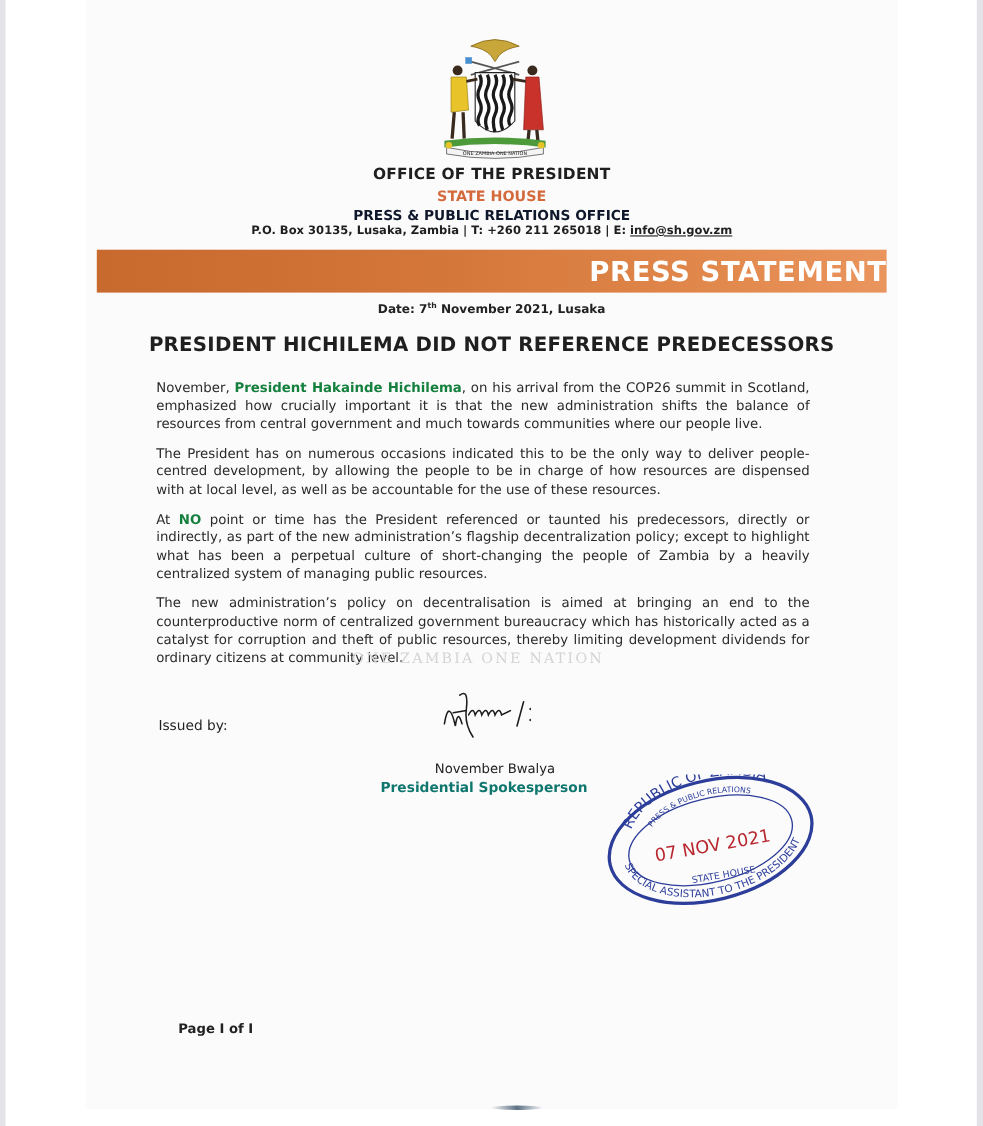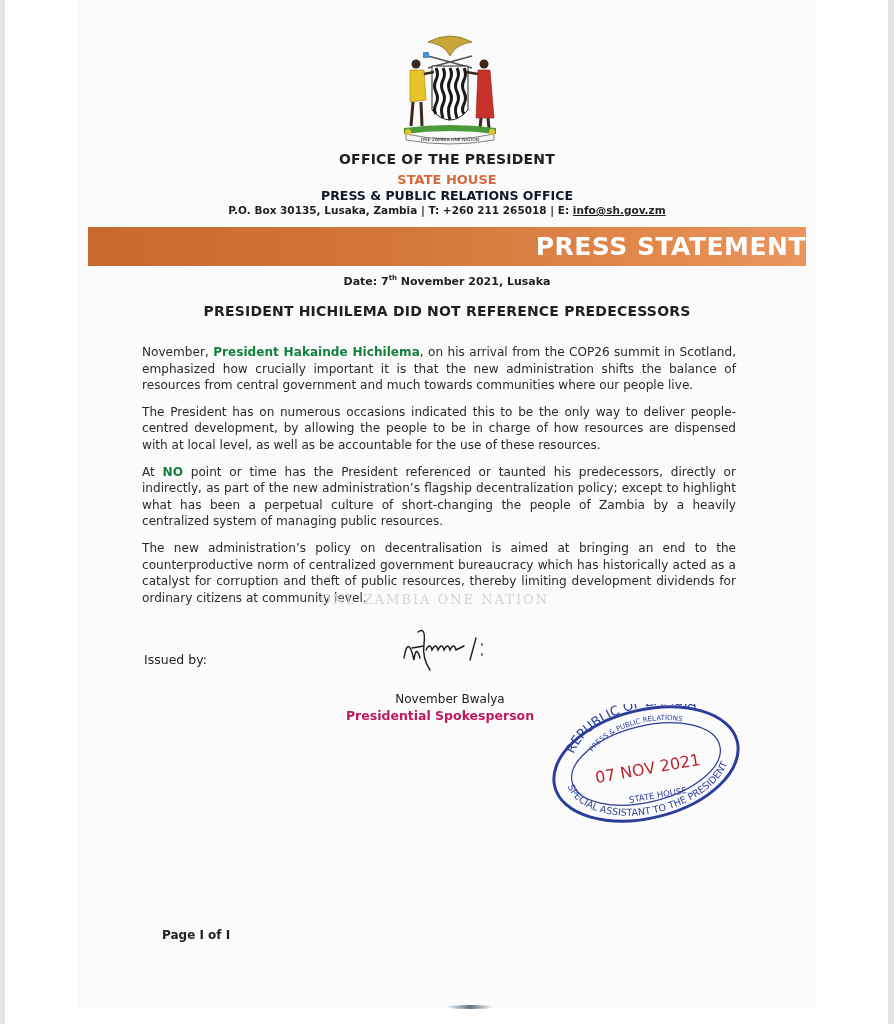--- a/index.html
+++ b/index.html
@@ -30,37 +30,37 @@
 
   .banner {
     position:absolute; left:88px; top:227px; width:718px; height:39px;
     background:linear-gradient(90deg, #c8692d 0%, #d4773a 45%, #e2894d 80%, #ea955e 100%);
     display:flex; align-items:center; justify-content:flex-end;
   }
   .banner span { color:#ffffff; font-weight:bold; font-size:25px; letter-spacing:0.5px; }
 
   .date { top:274px; font-weight:bold; font-size:11px; color:#222; }
   .date sup { font-size:7px; }
-  .headline { top:303px; font-weight:bold; font-size:14px; color:#1f1f1f; letter-spacing:0.2px; }
+  .headline { top:303px; font-weight:bold; font-size:18px; color:#1f1f1f; letter-spacing:0.2px; }
 
   .body {
     position:absolute; left:142px; top:344px; width:594px;
     font-size:12.1px; line-height:16.6px; color:#2a2a2a; text-align:justify;
   }
   .body p { margin:0 0 10px 0; }
   .body b { color:#15803d; }
 
   
   .watermark { position:absolute; left:320px; top:592px; width:270px; height:30px;
     font-family:"DejaVu Serif", serif; font-size:13px; color:#d4d4d4; letter-spacing:2px; }
 
   .issued { position:absolute; left:144px; top:652px; font-size:12.5px; color:#222; }
   .signature { position:absolute; left:398px; top:624px; width:120px; height:50px; }
   .sig-name { position:absolute; left:300px; top:692px; width:300px; text-align:center; font-size:12px; color:#222; }
-  .sig-title{ position:absolute; left:290px; top:708px; width:300px; text-align:center; font-size:12.5px; font-weight:bold; color:#be185d; }
+  .sig-title{ position:absolute; left:290px; top:708px; width:300px; text-align:center; font-size:12.5px; font-weight:bold; color:#0f766e; }
 
   .stamp { position:absolute; left:548px; top:704px; width:196px; height:120px; }
 
   .pageno { position:absolute; left:162px; top:928px; font-size:12px; font-weight:bold; color:#222; }
 </style>
 </head>
 <body>
 
 <div class="edge-left"></div>
 <div class="edge-right"></div>

